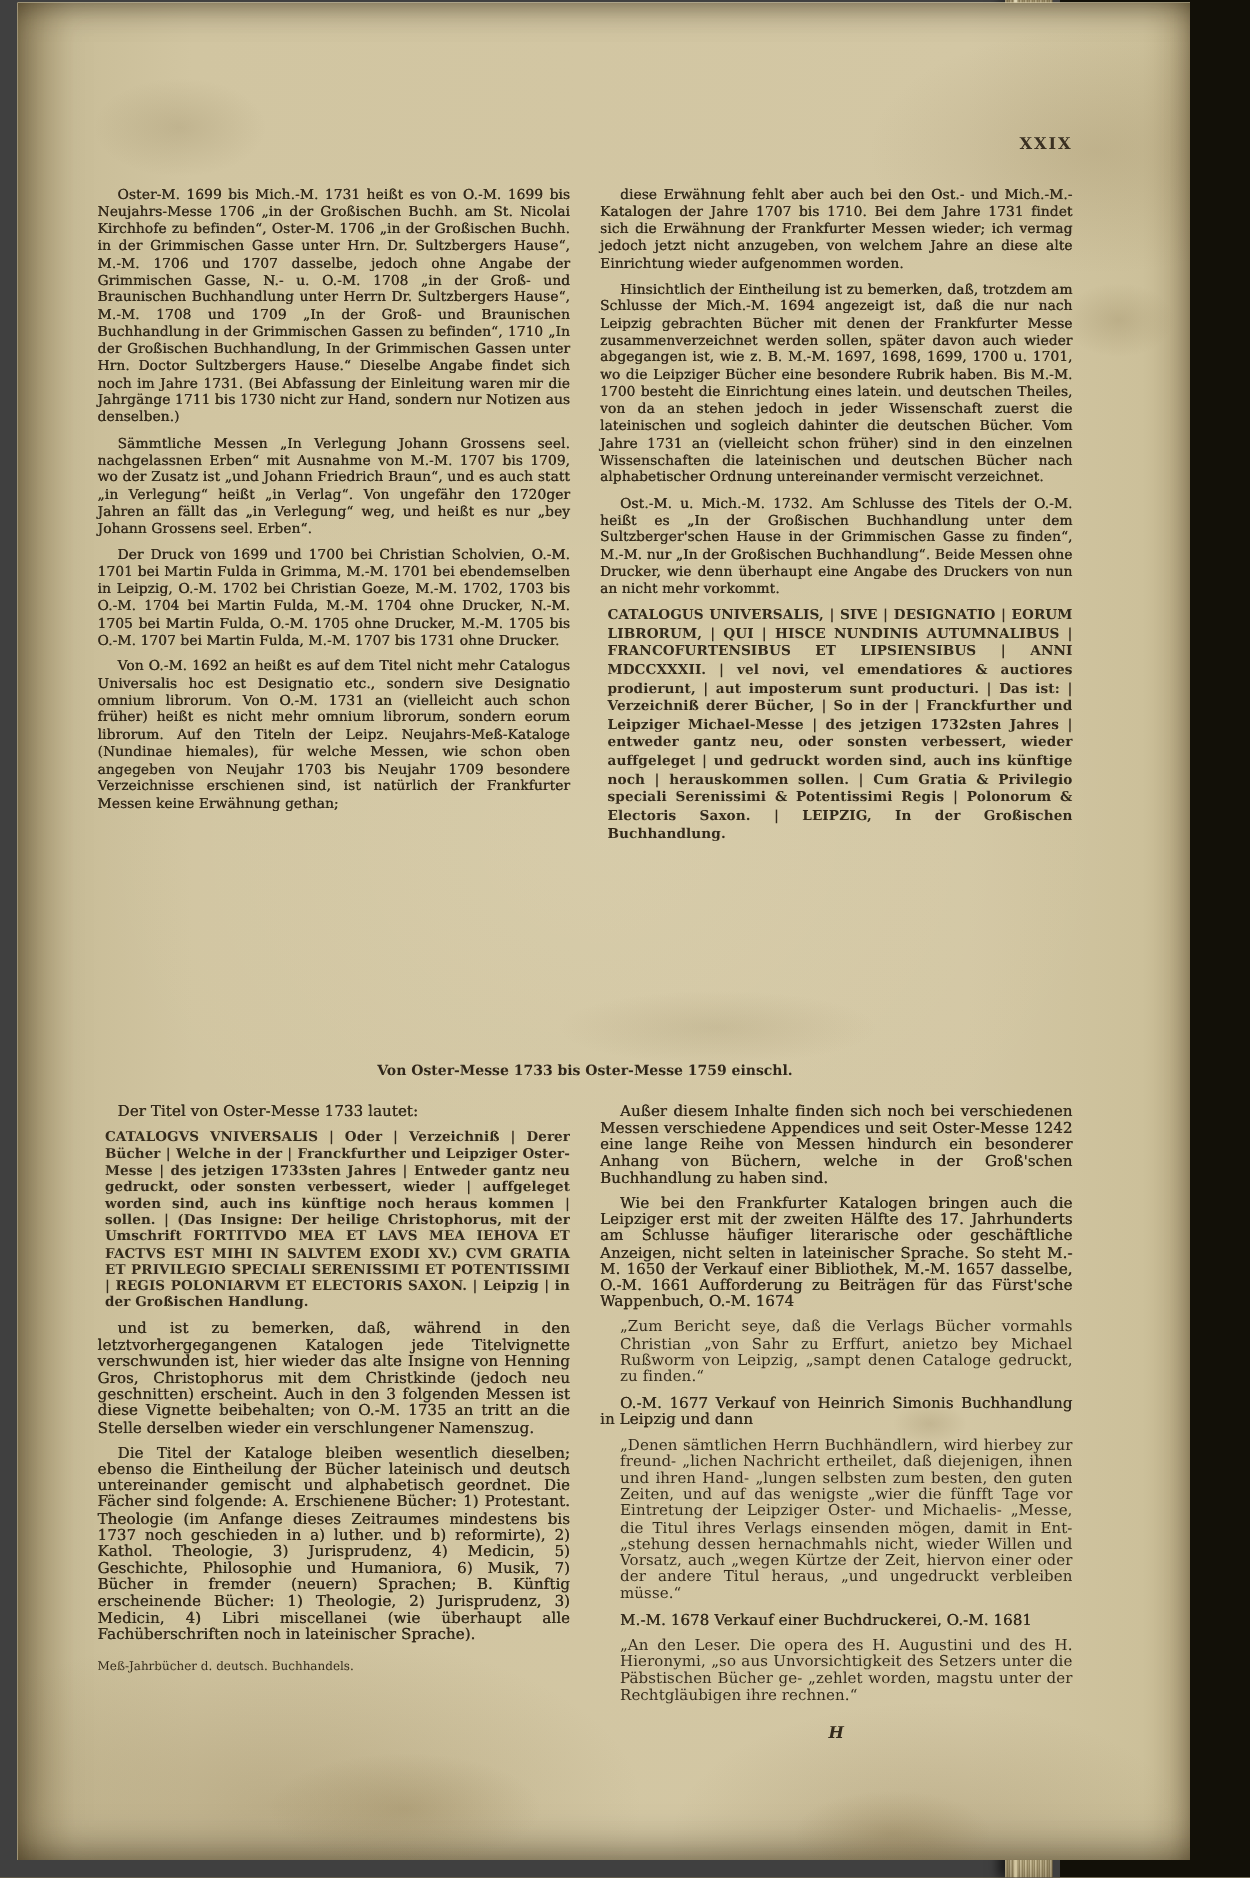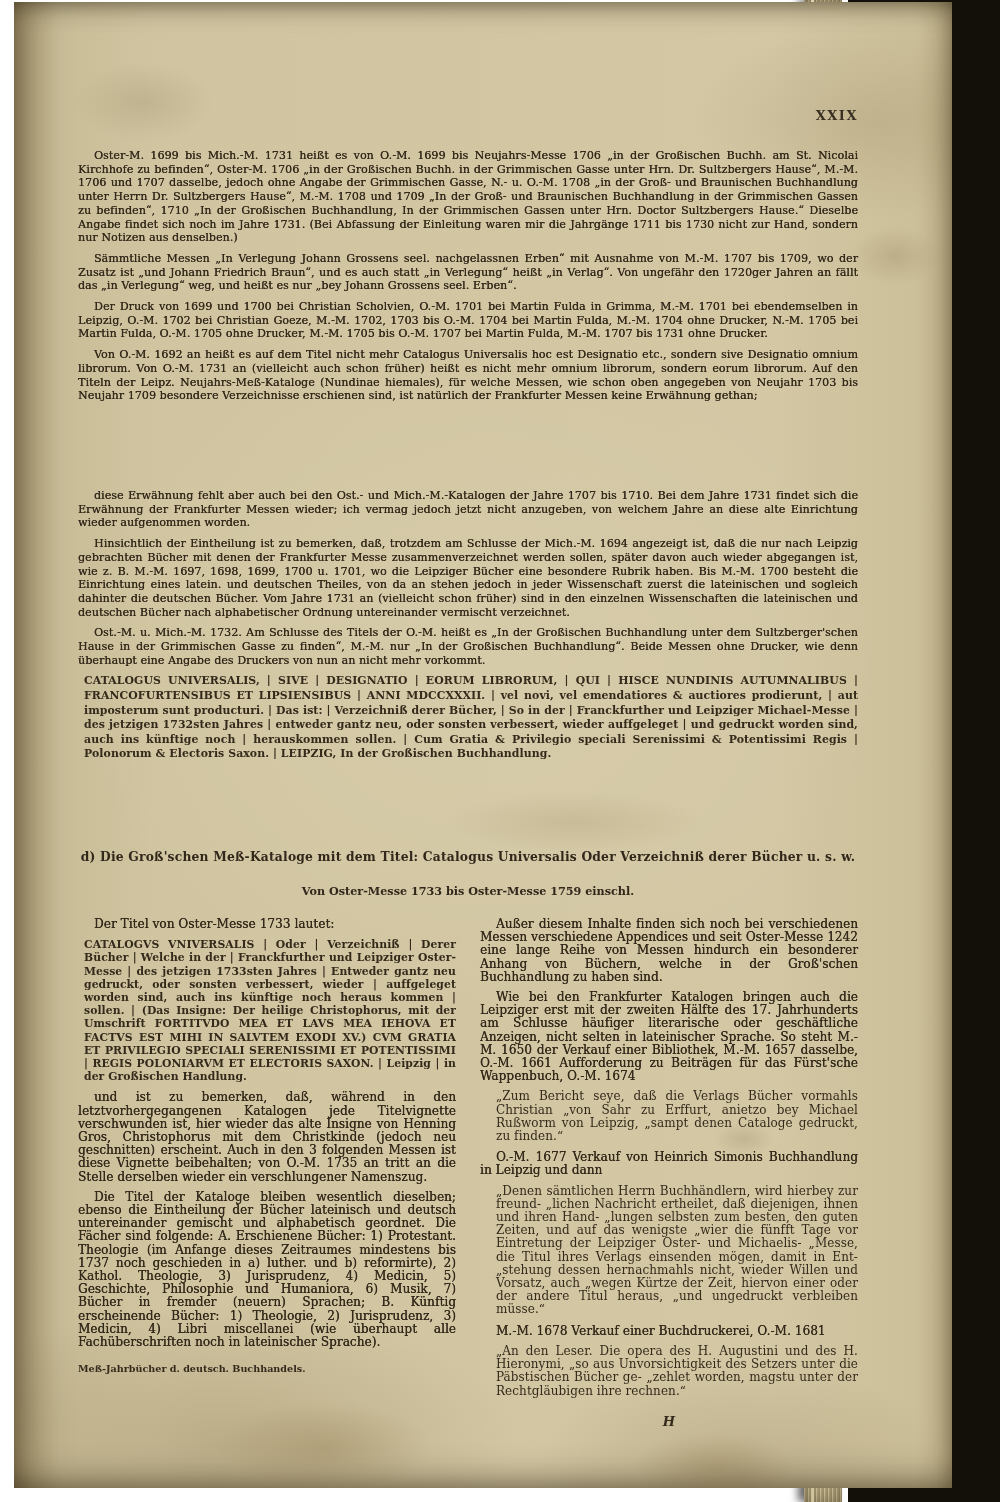--- a/index.html
+++ b/index.html
@@ -2,21 +2,21 @@
 <html><head>
 <meta charset="utf-8">
 <style>
   * { margin:0; padding:0; box-sizing:border-box; }
   html,body { width:1000px; height:1502px; }
   body {
     background:#121008;
     font-family:"DejaVu Serif", serif;
     overflow:hidden;
   }
-  .scene { position:relative; width:848px; height:1502px; background:#ffffff; }
+  .scene { position:relative; width:848px; height:1502px; background:#404040; }
 
   
   .fore-edge {
     position:absolute; top:0; right:6px; width:38px; height:100%;
     background:repeating-linear-gradient(to right,
       #d9cda8 0px, #c4b790 1px, #9c8e67 2px, #b6a981 3px, #8a7c58 4px);
     box-shadow:-6px 0 8px rgba(0,0,0,.6), inset 0 0 18px rgba(40,28,10,.4);
   }
   .fore-edge-highlight {
     position:absolute; top:0; right:34px; width:3px; height:100%;
@@ -51,21 +51,21 @@
 
   .content { position:relative; padding:106px 94px 0 64px; color:#342a1b; }
 
   .page-number {
     text-align:right; font-size:13px; letter-spacing:1.5px;
     color:#3a3022; margin-bottom:26px; font-weight:bold;
   }
 
   .cols { display:flex; gap:24px; }
   .col { flex:1; min-width:0; }
-  .cols.top { min-height:676px;flex-direction:column; }
+  .cols.top { min-height:676px; }
 
   .para {
     font-size:11px; line-height:13.7px; text-align:justify;
     text-indent:16px; margin-bottom:7px; letter-spacing:.08px;
     text-shadow:.25px 0 0 currentColor;
   }
   .cols.bottom .para { font-size:12px; line-height:13.2px; }
 
   .title-block {
     text-indent:0; font-weight:bold; text-shadow:none;
@@ -77,21 +77,21 @@
   .quote {
     font-size:9.7px; line-height:11.9px; text-indent:0;
     margin:5px 0 8px 16px; text-align:justify; text-shadow:none;
   }
 
   .section-header { text-align:center; margin:24px 0 20px; }
   .sh-line1 { font-size:12.3px; font-weight:bold; letter-spacing:.2px; color:#31271a; }
   .sh-line2 { font-size:11.2px; font-weight:bold; margin-top:20px; color:#31271a; }
 
   .footer-note {
-    font-size:9.6px; font-weight:bold; margin-top:14px;
+    font-size:9.6px; font-weight:normal; margin-top:14px;
     color:#342a1b; text-indent:0;
   }
   .signature-mark {
     text-align:center; font-size:13px; font-weight:bold; font-style:italic;
     margin-top:16px; color:#342a1b;
   }
 </style>
 </head>
 <body>
 
@@ -121,21 +121,20 @@
         </div>
         <div class="col">
           <p class="para">diese Erwähnung fehlt aber auch bei den Ost.- und Mich.-M.-Katalogen der Jahre 1707 bis 1710. Bei dem Jahre 1731 findet sich die Erwähnung der Frankfurter Messen wieder; ich vermag jedoch jetzt nicht anzugeben, von welchem Jahre an diese alte Einrichtung wieder aufgenommen worden.</p>
           <p class="para">Hinsichtlich der Eintheilung ist zu bemerken, daß, trotzdem am Schlusse der Mich.-M. 1694 angezeigt ist, daß die nur nach Leipzig gebrachten Bücher mit denen der Frankfurter Messe zusammenverzeichnet werden sollen, später davon auch wieder abgegangen ist, wie z. B. M.-M. 1697, 1698, 1699, 1700 u. 1701, wo die Leipziger Bücher eine besondere Rubrik haben. Bis M.-M. 1700 besteht die Einrichtung eines latein. und deutschen Theiles, von da an stehen jedoch in jeder Wissenschaft zuerst die lateinischen und sogleich dahinter die deutschen Bücher. Vom Jahre 1731 an (vielleicht schon früher) sind in den einzelnen Wissenschaften die lateinischen und deutschen Bücher nach alphabetischer Ordnung untereinander vermischt verzeichnet.</p>
           <p class="para">Ost.-M. u. Mich.-M. 1732. Am Schlusse des Titels der O.-M. heißt es „In der Großischen Buchhandlung unter dem Sultzberger'schen Hause in der Grimmischen Gasse zu finden“, M.-M. nur „In der Großischen Buchhandlung“. Beide Messen ohne Drucker, wie denn überhaupt eine Angabe des Druckers von nun an nicht mehr vorkommt.</p>
           <p class="para title-block">CATALOGUS UNIVERSALIS, | SIVE | DESIGNATIO | EORUM LIBRORUM, | QUI | HISCE NUNDINIS AUTUMNALIBUS | FRANCOFURTENSIBUS ET LIPSIENSIBUS | ANNI MDCCXXXII. | vel novi, vel emendatiores &amp; auctiores prodierunt, | aut imposterum sunt producturi. | Das ist: | Verzeichniß derer Bücher, | So in der | Franckfurther und Leipziger Michael-Messe | des jetzigen 1732sten Jahres | entweder gantz neu, oder sonsten verbessert, wieder auffgeleget | und gedruckt worden sind, auch ins künftige noch | herauskommen sollen. | Cum Gratia &amp; Privilegio speciali Serenissimi &amp; Potentissimi Regis | Polonorum &amp; Electoris Saxon. | LEIPZIG, In der Großischen Buchhandlung.</p>
         </div>
       </div>
 
       <div class="section-header">
-        <div class="sh-line1">d) Die Groß'schen Meß-Kataloge mit dem Titel: Catalogus Universalis Oder Verzeichniß derer Bücher u. s. w.</div>
         <div class="sh-line2">Von Oster-Messe 1733 bis Oster-Messe 1759 einschl.</div>
       </div>
 
       <div class="cols bottom">
         <div class="col">
           <p class="para">Der Titel von Oster-Messe 1733 lautet:</p>
           <p class="para title-block">CATALOGVS VNIVERSALIS | Oder | Verzeichniß | Derer Bücher | Welche in der | Franckfurther und Leipziger Oster-Messe | des jetzigen 1733sten Jahres | Entweder gantz neu gedruckt, oder sonsten verbessert, wieder | auffgeleget worden sind, auch ins künftige noch heraus kommen | sollen. | (Das Insigne: Der heilige Christophorus, mit der Umschrift FORTITVDO MEA ET LAVS MEA IEHOVA ET FACTVS EST MIHI IN SALVTEM EXODI XV.) CVM GRATIA ET PRIVILEGIO SPECIALI SERENISSIMI ET POTENTISSIMI | REGIS POLONIARVM ET ELECTORIS SAXON. | Leipzig | in der Großischen Handlung.</p>
           <p class="para">und ist zu bemerken, daß, während in den letztvorhergegangenen Katalogen jede Titelvignette verschwunden ist, hier wieder das alte Insigne von Henning Gros, Christophorus mit dem Christkinde (jedoch neu geschnitten) erscheint. Auch in den 3 folgenden Messen ist diese Vignette beibehalten; von O.-M. 1735 an tritt an die Stelle derselben wieder ein verschlungener Namenszug.</p>
           <p class="para">Die Titel der Kataloge bleiben wesentlich dieselben; ebenso die Eintheilung der Bücher lateinisch und deutsch untereinander gemischt und alphabetisch geordnet. Die Fächer sind folgende: A. Erschienene Bücher: 1) Protestant. Theologie (im Anfange dieses Zeitraumes mindestens bis 1737 noch geschieden in a) luther. und b) reformirte), 2) Kathol. Theologie, 3) Jurisprudenz, 4) Medicin, 5) Geschichte, Philosophie und Humaniora, 6) Musik, 7) Bücher in fremder (neuern) Sprachen; B. Künftig erscheinende Bücher: 1) Theologie, 2) Jurisprudenz, 3) Medicin, 4) Libri miscellanei (wie überhaupt alle Fachüberschriften noch in lateinischer Sprache).</p>
           <p class="footer-note">Meß-Jahrbücher d. deutsch. Buchhandels.</p>

